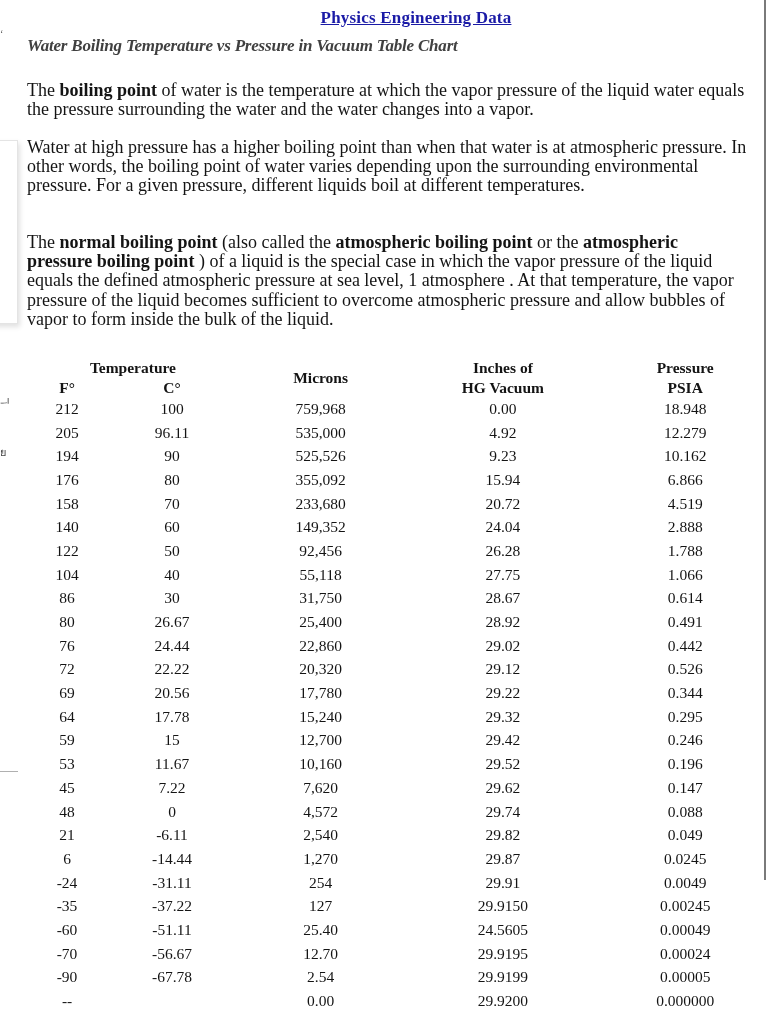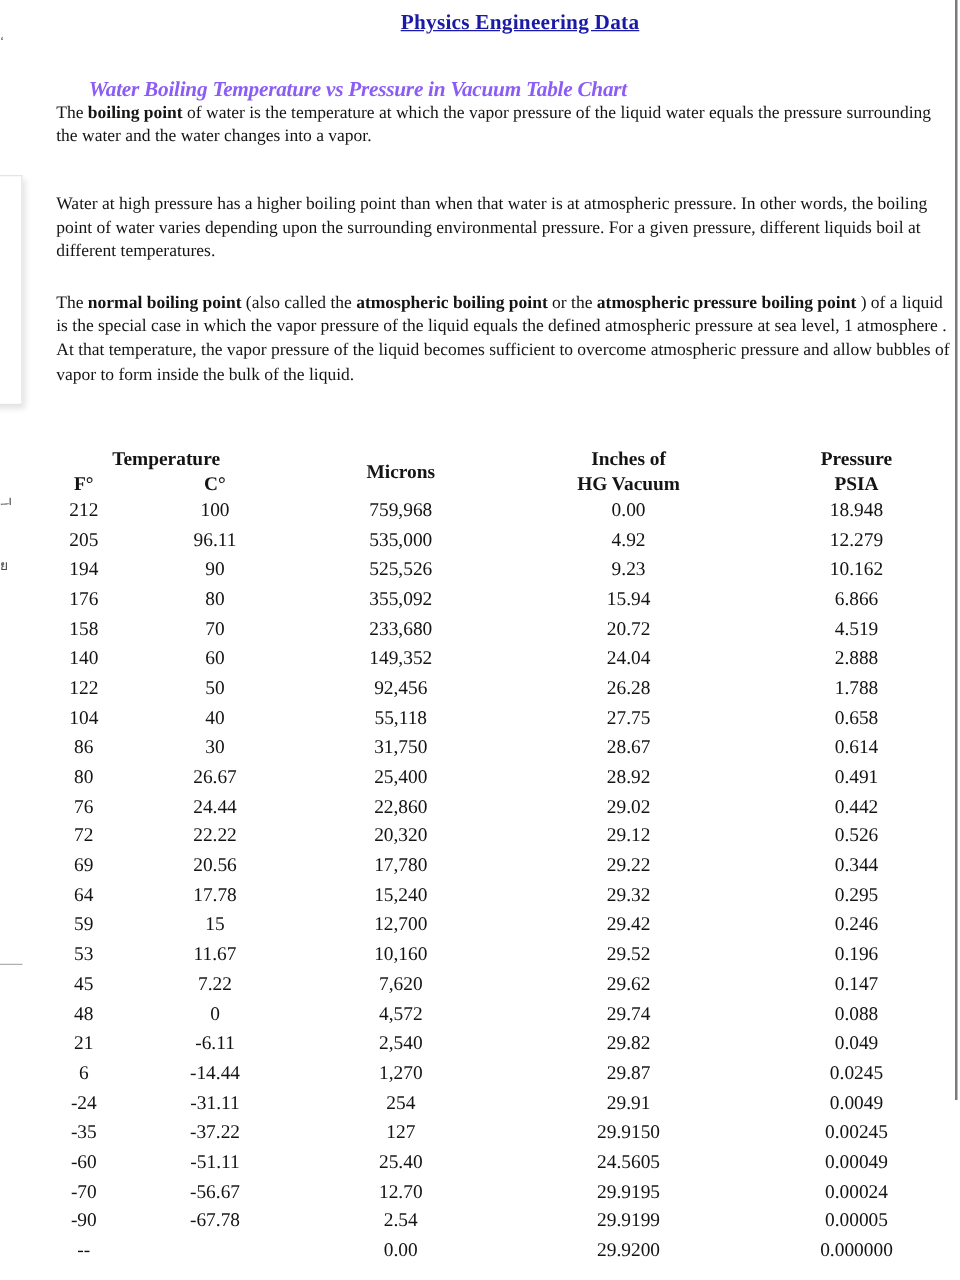--- a/index.html
+++ b/index.html
@@ -25,41 +25,39 @@
       font-weight: bold;
       font-size: 17px;
       color: #1a1aa6;
       text-decoration: underline;
       letter-spacing: 0.2px;
       padding-left: 32px;
     }
     .page-title {
       position: absolute;
       left: 27px;
-      top: 62px;
+      top: 36px;
       font-family: "Liberation Serif", serif;
       font-weight: bold;
       font-style: italic;
       font-size: 17px;
-      color: #8b5cf6;
+      color: #404040;
       letter-spacing: -0.2px;
-      margin-left: 44px;
     }
     .para {
       position: absolute;
       left: 27px;
       width: 720px;
-      font-size: 14px;
+      font-size: 18px;
       line-height: 19.2px;
       color: #141414;
-      margin-left: 18px;
     }
     .para b { font-weight: bold; }
     #p1 { top: 81px; }
-    #p2 { top: 154px; }
+    #p2 { top: 138px; }
     #p3 { top: 233px; }
 
     .left-panel {
       position: absolute;
       left: -10px;
       top: 140px;
       width: 26px;
       height: 182px;
       border: 1px solid #e4e4e4;
       box-shadow: 2px 3px 5px rgba(0,0,0,0.12);
@@ -217,21 +215,21 @@
         <td class="c-c">50</td>
         <td class="c-mic">92,456</td>
         <td class="c-hg">26.28</td>
         <td class="c-psi">1.788</td>
       </tr>
     <tr>
         <td class="c-f">104</td>
         <td class="c-c">40</td>
         <td class="c-mic">55,118</td>
         <td class="c-hg">27.75</td>
-        <td class="c-psi">0.658</td>
+        <td class="c-psi">1.066</td>
       </tr>
     <tr>
         <td class="c-f">86</td>
         <td class="c-c">30</td>
         <td class="c-mic">31,750</td>
         <td class="c-hg">28.67</td>
         <td class="c-psi">0.614</td>
       </tr>
     <tr>
         <td class="c-f">80</td>

